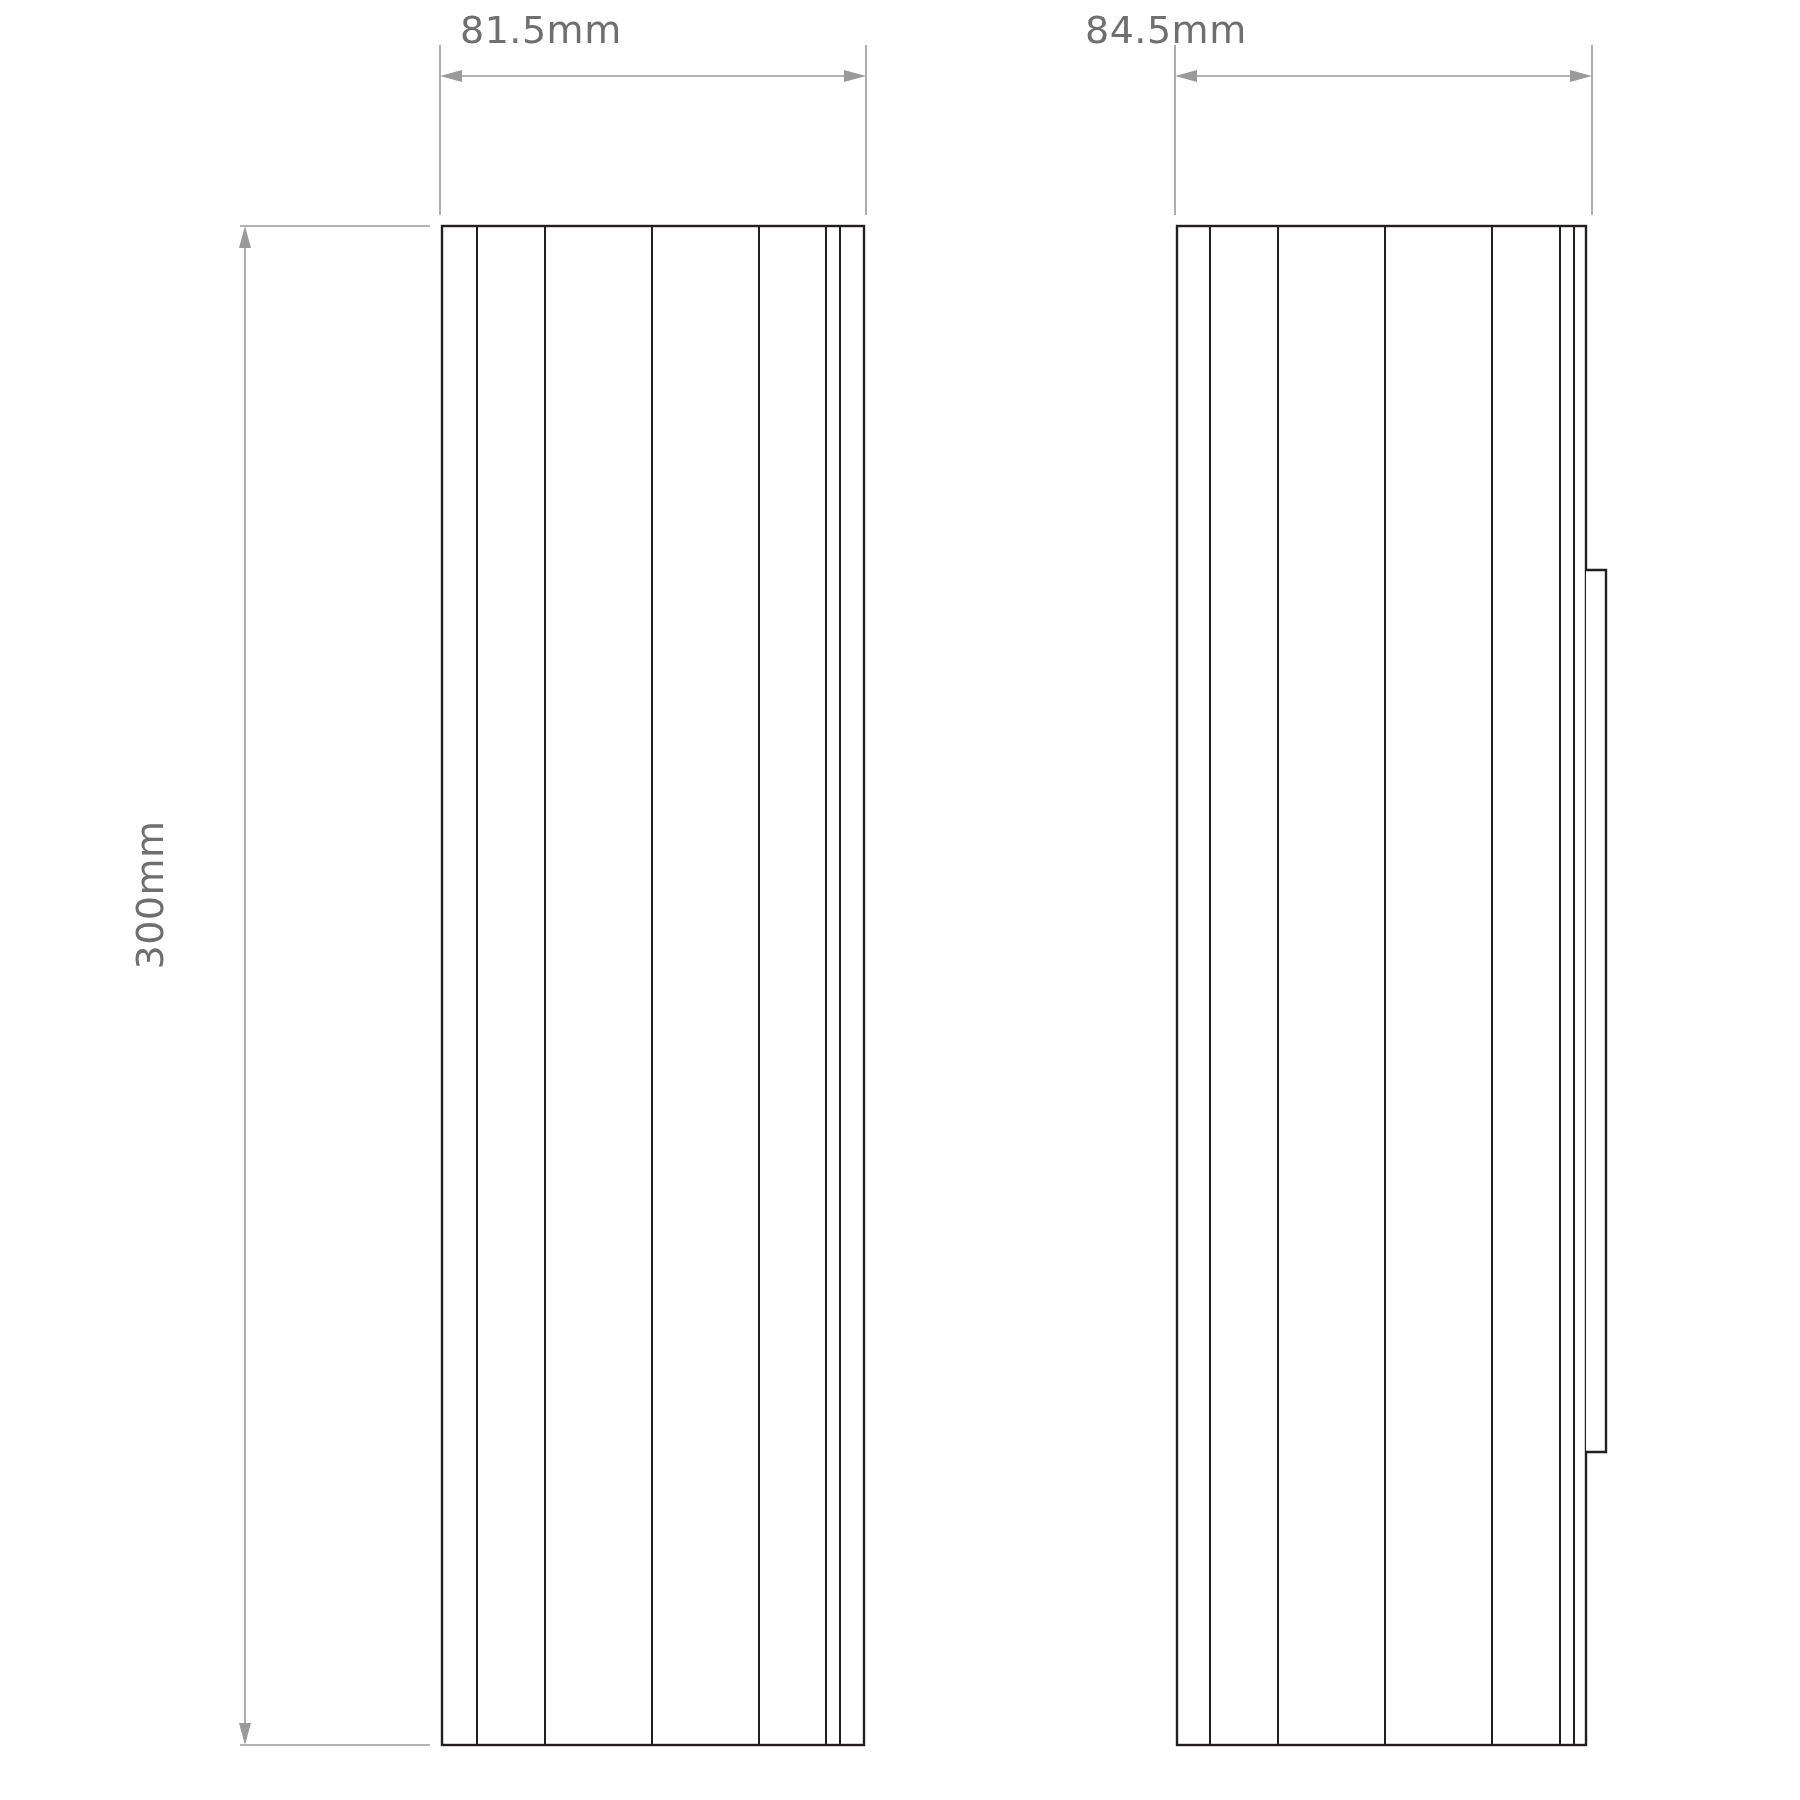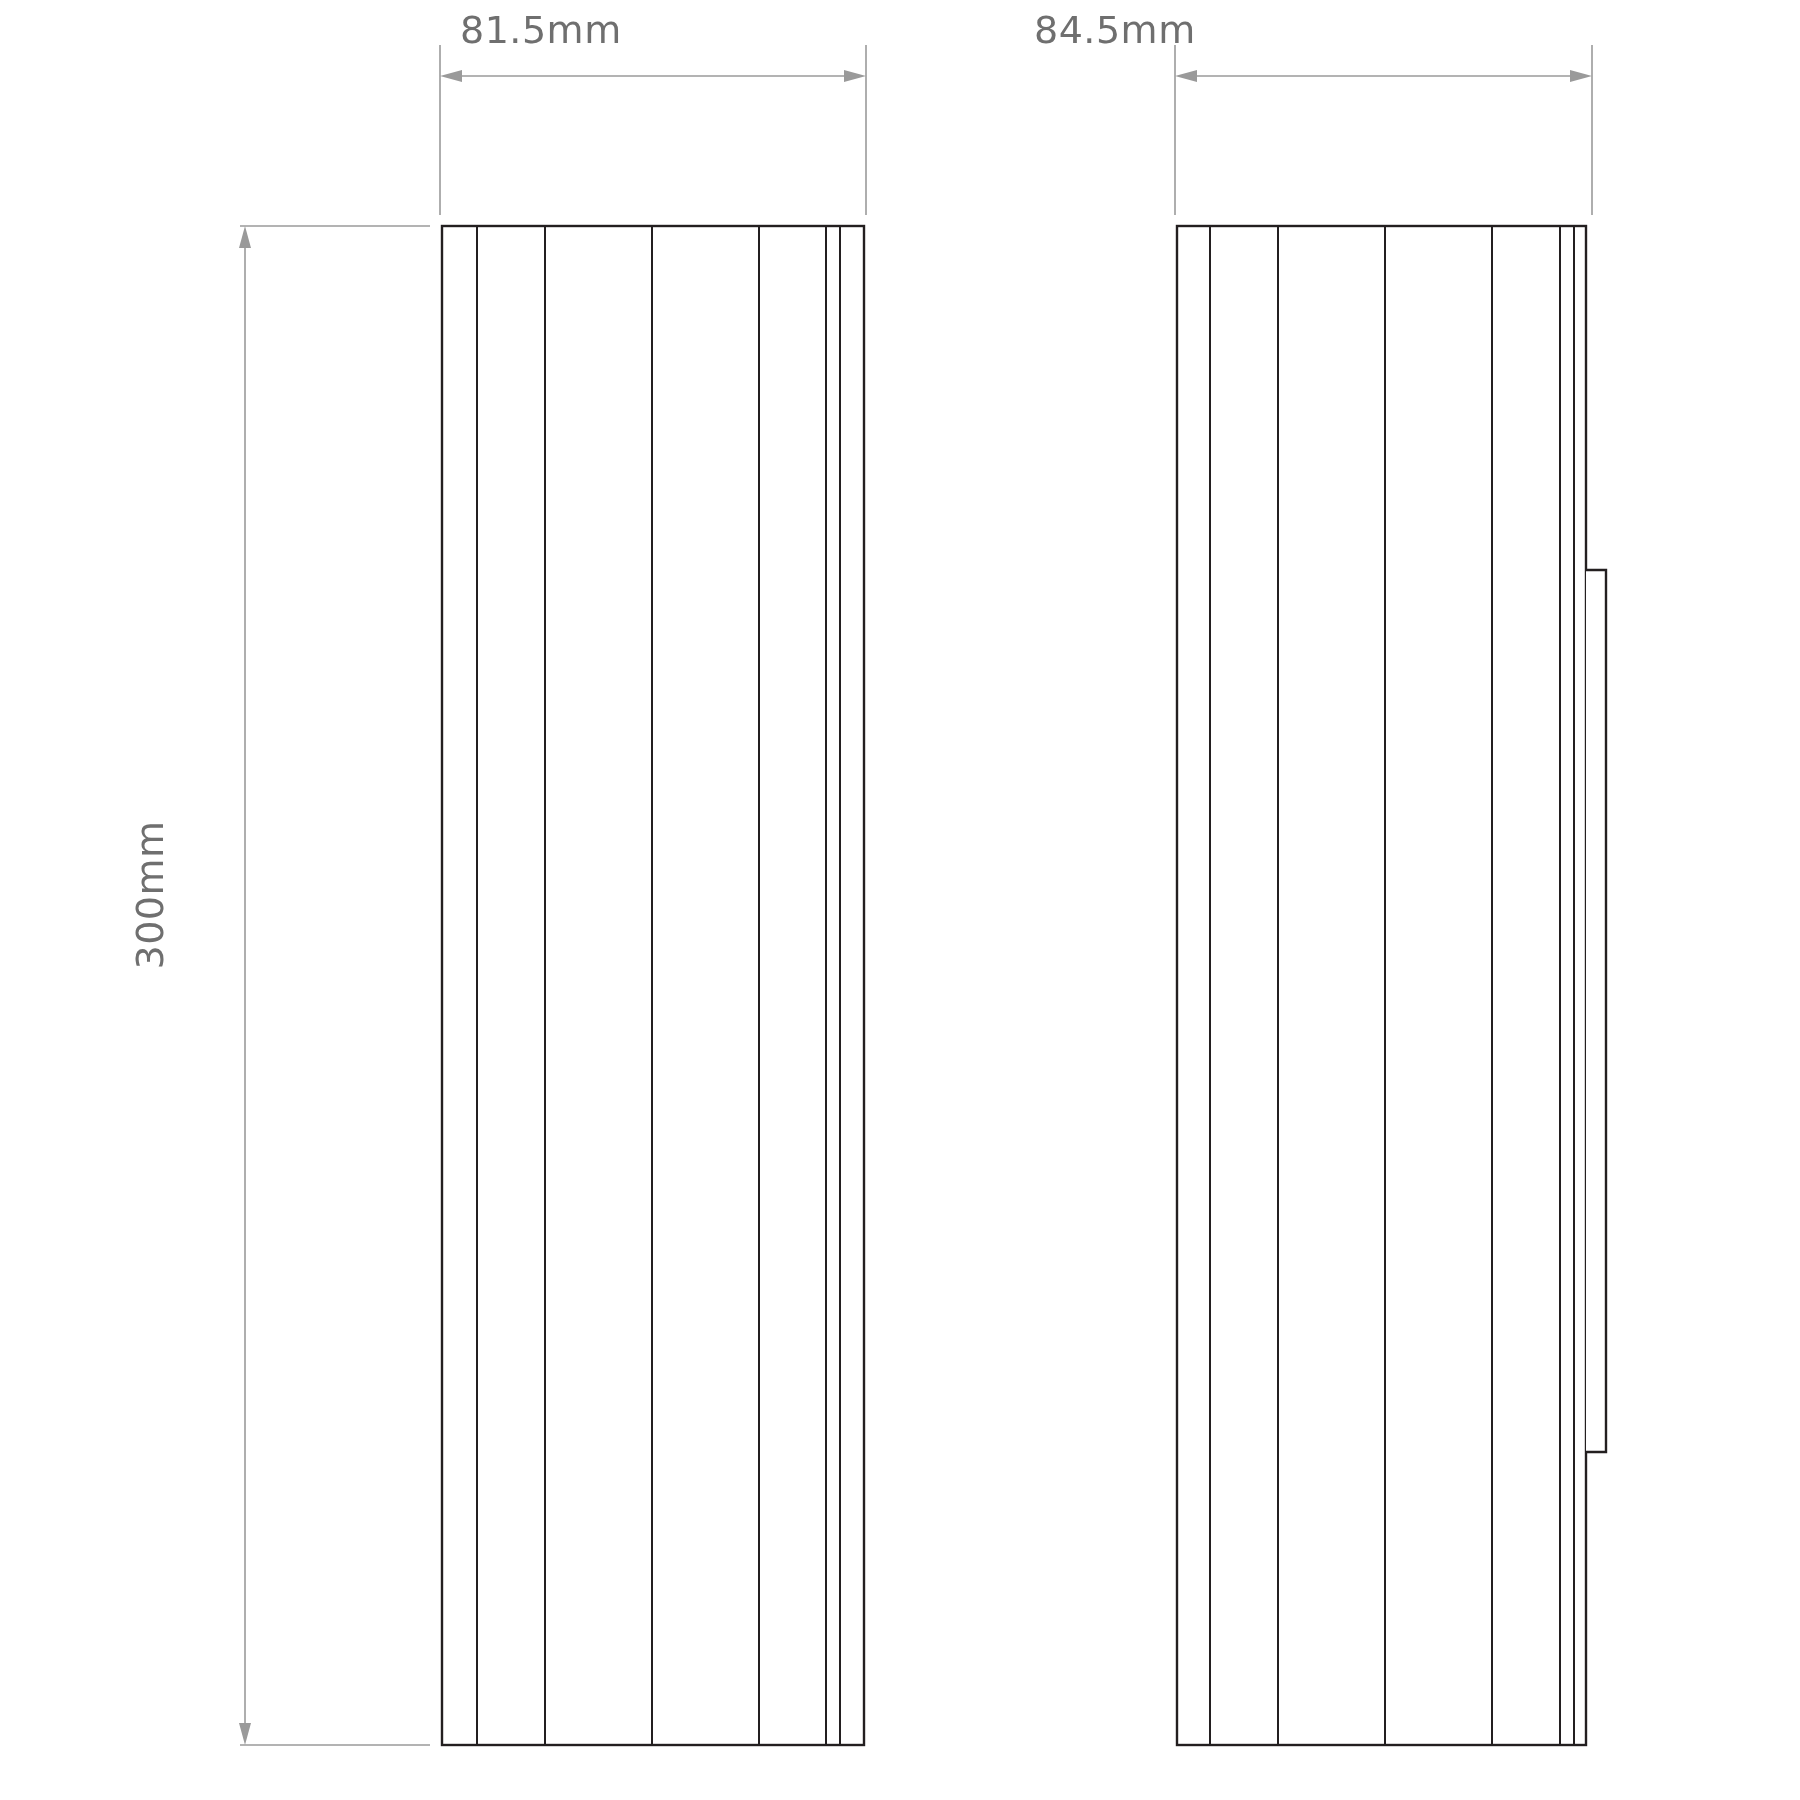--- a/index.html
+++ b/index.html
@@ -34,21 +34,21 @@
     font-size: 38px;
     font-family: "DejaVu Sans", sans-serif;
     letter-spacing: 0.5px;
     white-space: nowrap;
   }
   #label-width-front {
     left: 460px;
     top: 8px;
   }
   #label-width-side {
-    left: 1034px;
+    left: 1085px;
     top: 8px;
   }
   #label-height {
     left: 150px;
     top: 895px;
     transform: translate(-50%, -50%) rotate(-90deg);
     transform-origin: center center;
   }
 </style>
 </head>

